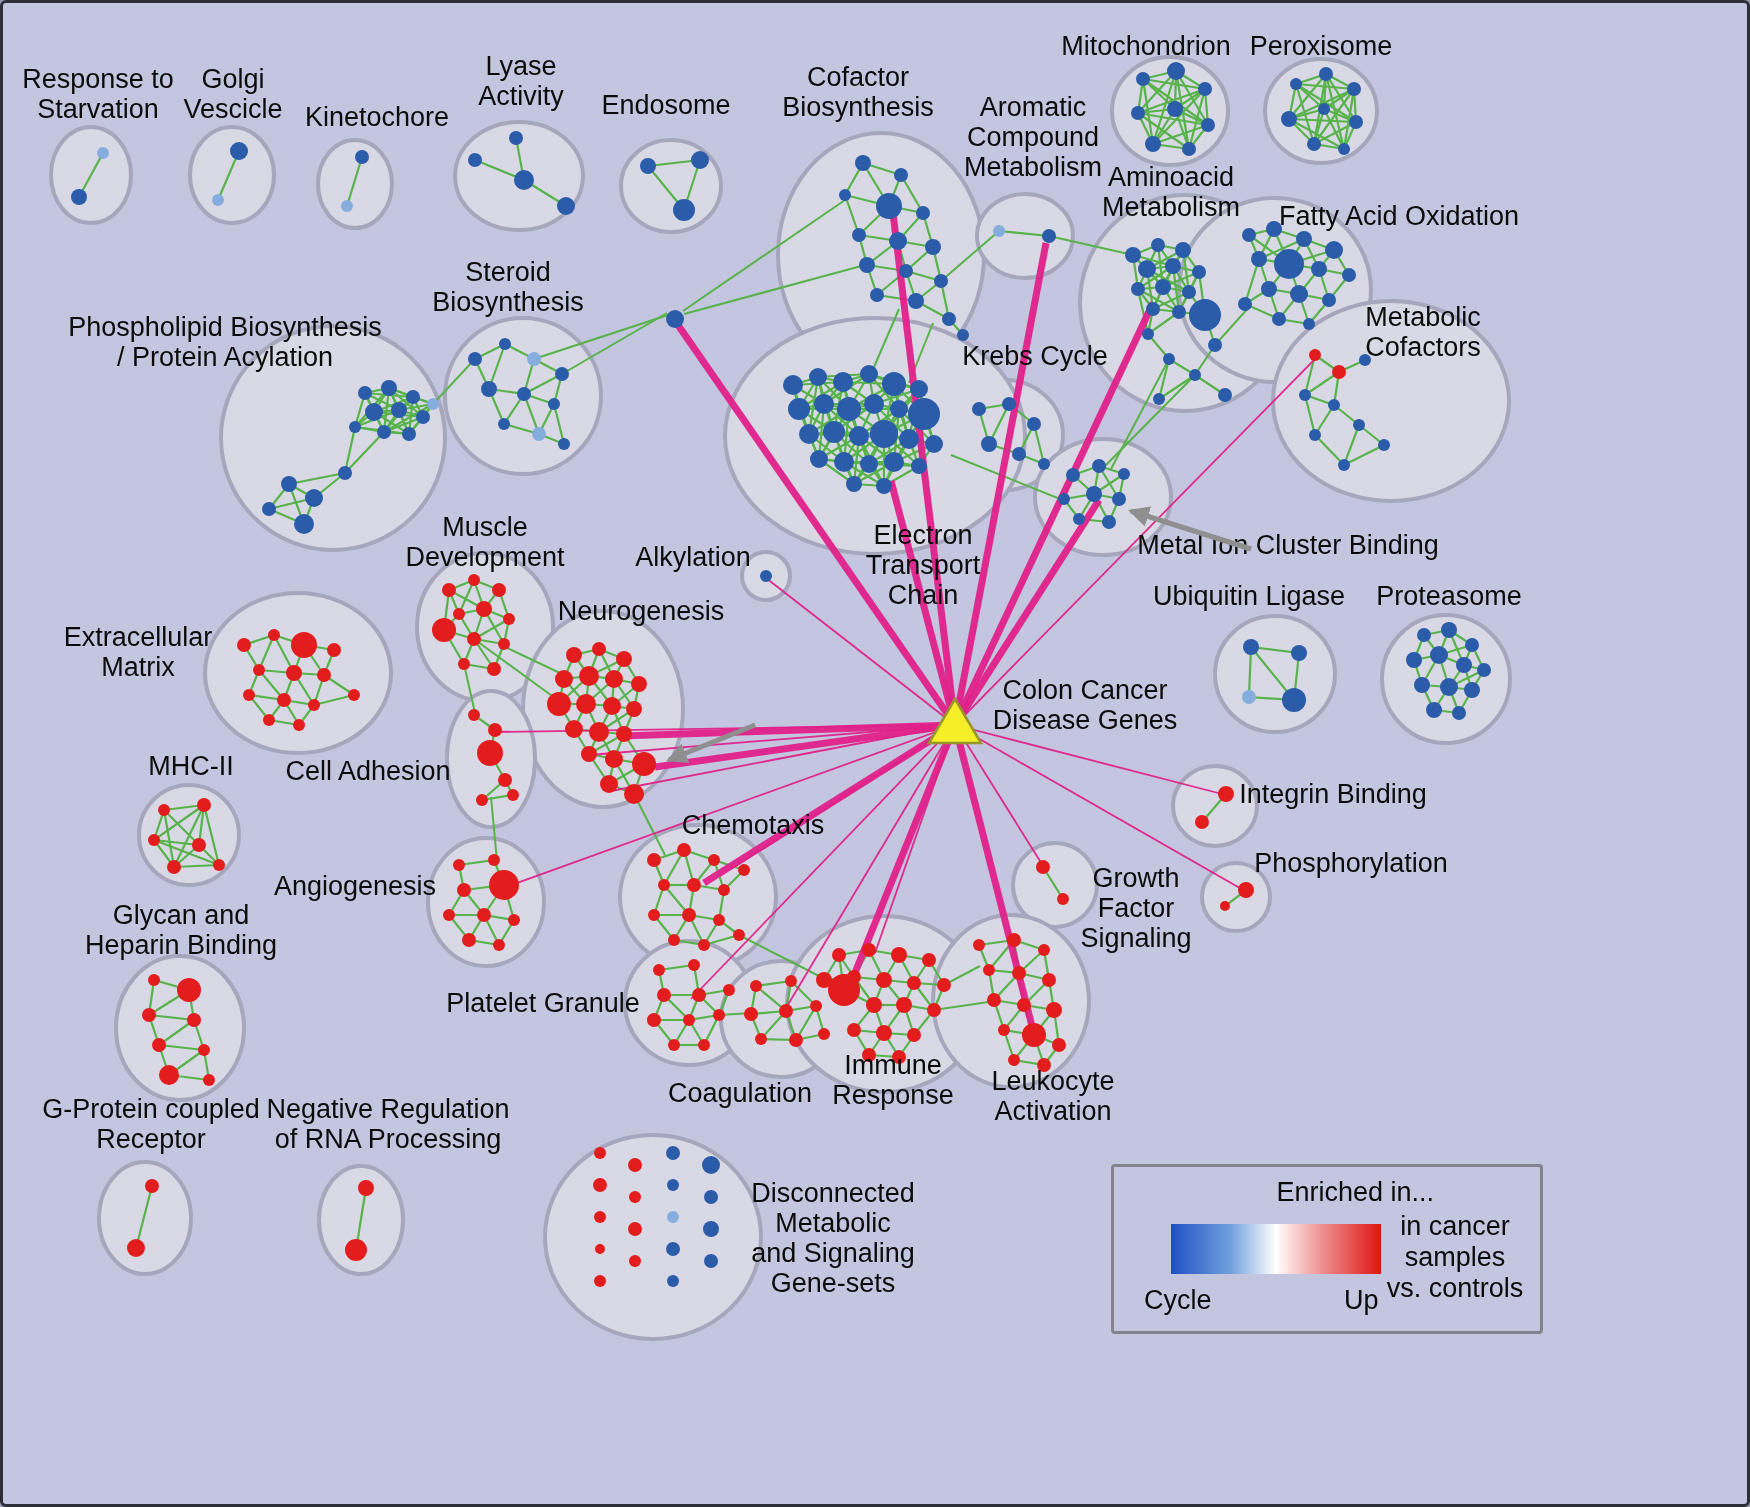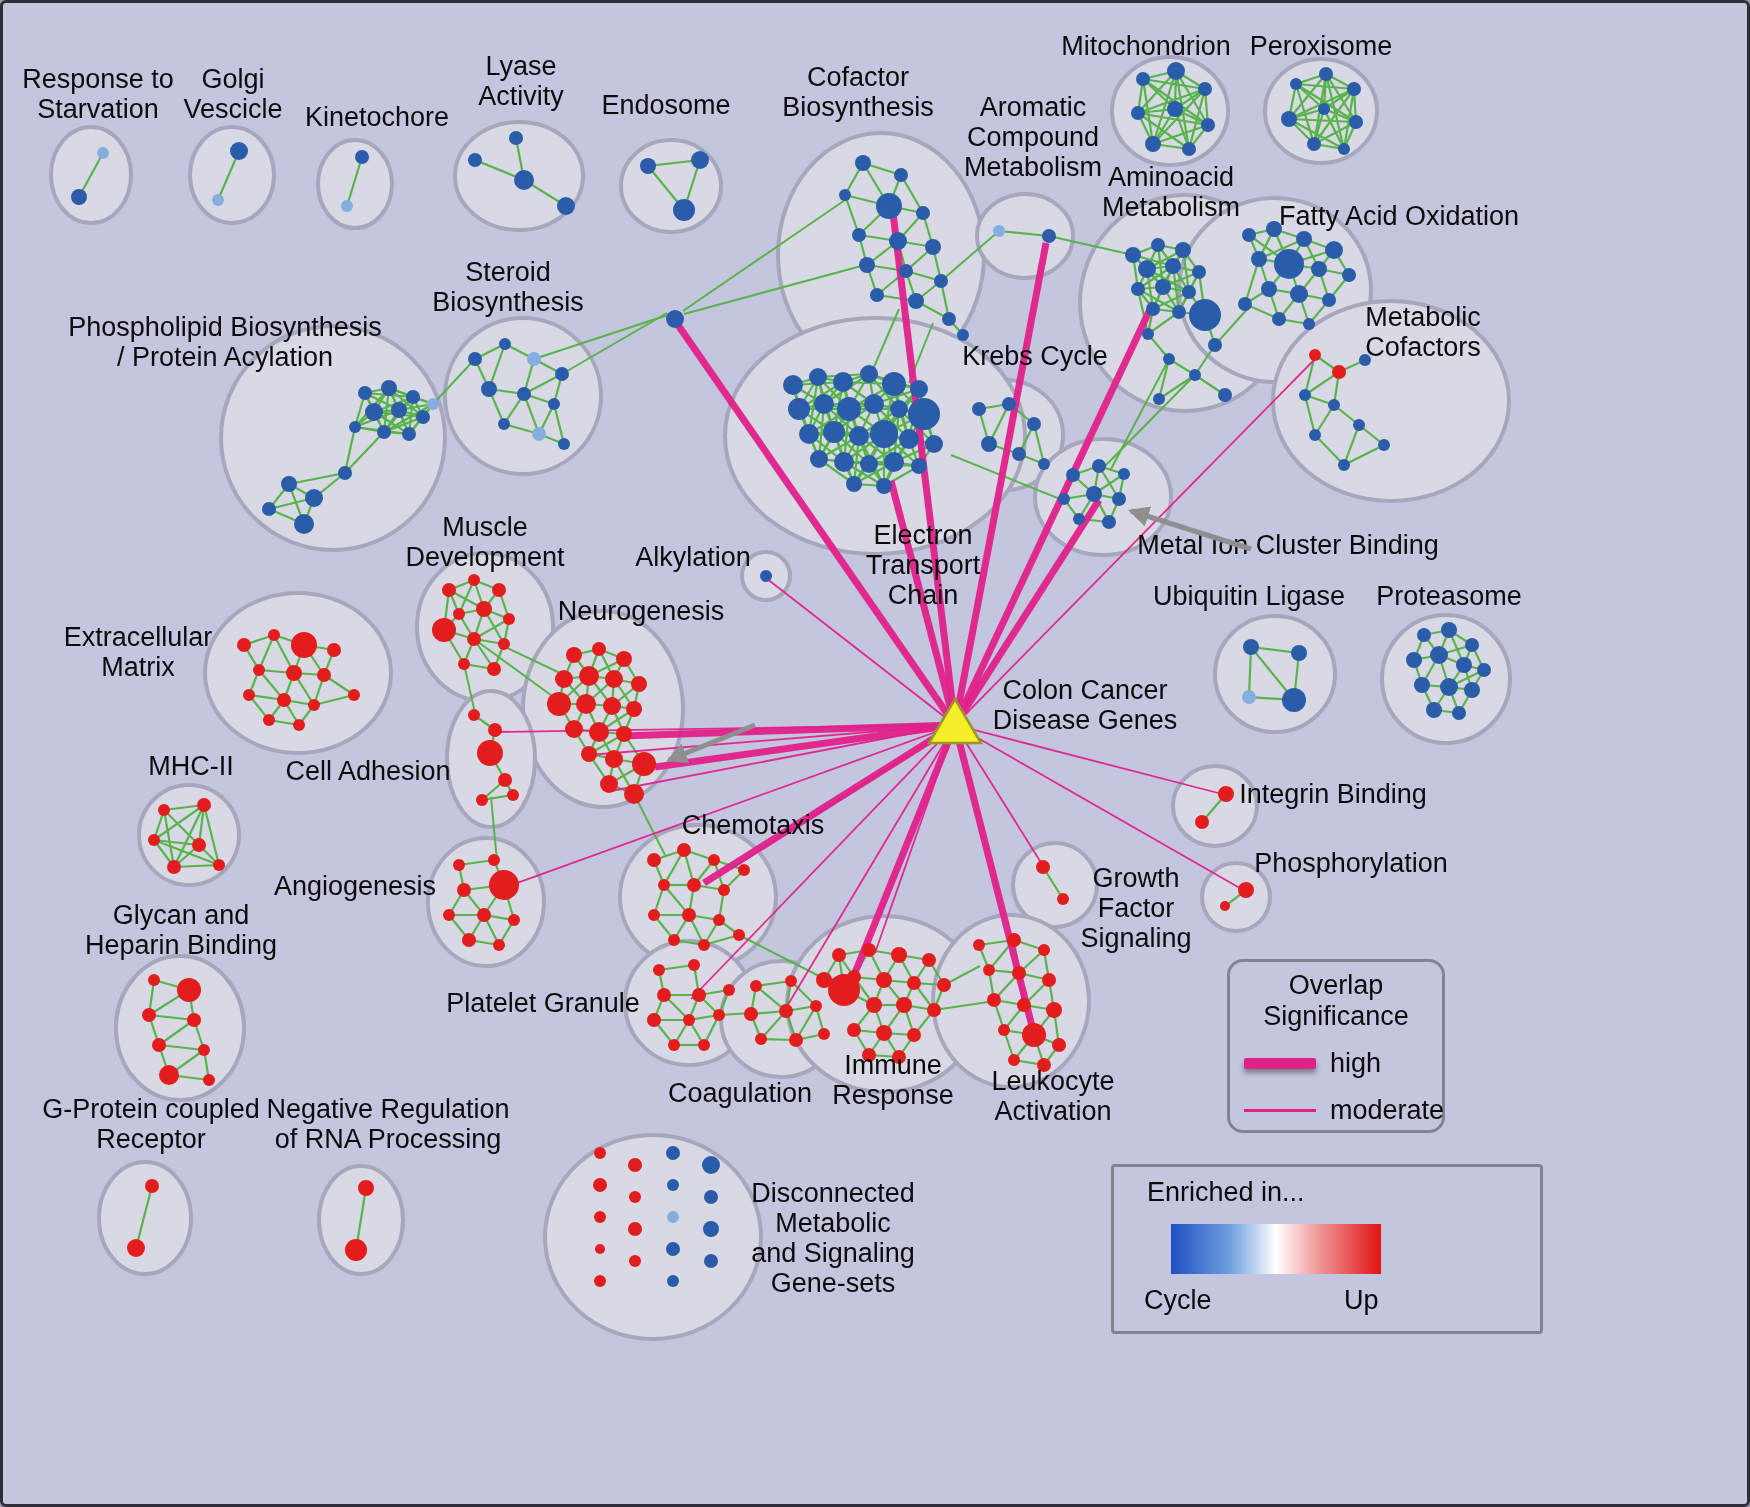--- a/index.html
+++ b/index.html
@@ -23,21 +23,21 @@
   }
   .legend.overlap .legend-title{text-align:center;line-height:31px;}
   .legend.overlap .row{display:flex;align-items:center;margin:16px 0 0 14px;}
   .bar{display:inline-block;width:72px;margin-right:14px;flex:none;}
   .bar.high{height:11px;background:#e0218a;border-radius:2px;box-shadow:0 4px 5px rgba(40,40,40,.45);}
   .bar.moderate{height:3px;background:#e0218a;}
   .legend.enriched{
     left:1108px;top:1161px;width:432px;height:170px;
     border:3px solid #83838f;border-radius:4px;
   }
-  .enr-title{position:absolute;left:0;top:10px;width:320px;text-align:left;margin-left:33px;}
+  .enr-title{position:absolute;left:0;top:10px;width:320px;text-align:right;}
   .gradient{
     position:absolute;left:57px;top:57px;width:210px;height:50px;
     background:linear-gradient(90deg,#1f50c4 0%,#6f9fdd 28%,#ffffff 50%,#ee8f8f 72%,#e01414 100%);
   }
   .grad-down{position:absolute;left:30px;top:118px;}
   .grad-up{position:absolute;left:230px;top:118px;}
   .enr-note{position:absolute;right:10px;top:44px;width:150px;text-align:center;line-height:31px;}
 </style>
 </head>
 <body>
@@ -1216,34 +1216,25 @@
         <text x="148" y="1115" text-anchor="middle" font-size="27" font-family="&quot;Liberation Sans&quot;, sans-serif" fill="#0b0b0b"><tspan x="148" dy="0">G-Protein coupled</tspan><tspan x="148" dy="30">Receptor</tspan></text>
         <text x="385" y="1115" text-anchor="middle" font-size="27" font-family="&quot;Liberation Sans&quot;, sans-serif" fill="#0b0b0b"><tspan x="385" dy="0">Negative Regulation</tspan><tspan x="385" dy="30">of RNA Processing</tspan></text>
         <text x="830" y="1199" text-anchor="middle" font-size="27" font-family="&quot;Liberation Sans&quot;, sans-serif" fill="#0b0b0b"><tspan x="830" dy="0">Disconnected</tspan><tspan x="830" dy="30">Metabolic</tspan><tspan x="830" dy="30">and Signaling</tspan><tspan x="830" dy="30">Gene-sets</tspan></text>
         <polygon points="952,696 926,740 978,740" fill="#f6ee26" stroke="#96962a" stroke-width="2.5"></polygon>
         <text x="1082" y="696" text-anchor="middle" font-size="27" font-family="&quot;Liberation Sans&quot;, sans-serif" fill="#0b0b0b"><tspan x="1082" dy="0">Colon Cancer</tspan><tspan x="1082" dy="30">Disease Genes</tspan></text>
         <line x1="1248" y1="546" x2="1128" y2="508" stroke="#8f8f8f" stroke-width="5" marker-end="url(#arrow)"></line>
         <line x1="752" y1="722" x2="666" y2="757" stroke="#8f8f8f" stroke-width="5" marker-end="url(#arrow)"></line>
       </g>
     </svg>
 
-  <div class="legend overlap">
-    <div class="legend-title">
-      <span>Overlap</span><br>
-      <span>Significance</span>
-    </div>
-    <div class="row">
-      <span class="bar high"></span>
-      <span>high</span>
-    </div>
-    <div class="row">
-      <span class="bar moderate"></span>
-      <span>moderate</span>
-    </div>
-  </div>
 
   <div class="legend enriched">
     <div class="enr-title">Enriched in...</div>
     <div class="gradient"></div>
     <div class="grad-down">Cycle</div>
     <div class="grad-up">Up</div>
+    <div class="enr-note">
+      <span>in cancer</span><br>
+      <span>samples</span><br>
+      <span>vs. controls</span>
+    </div>
   </div>
 </div>
 
 </body></html>

